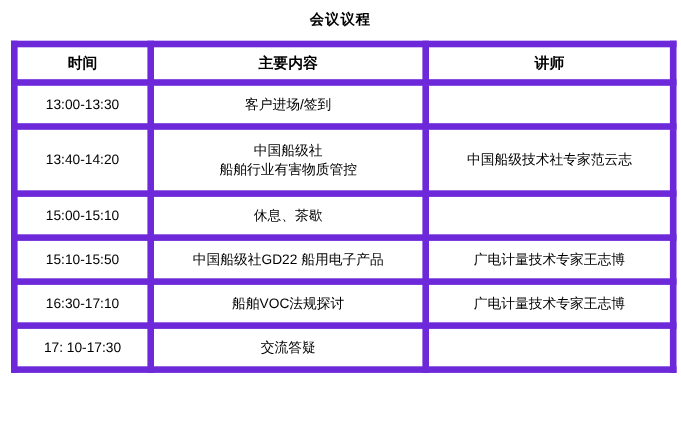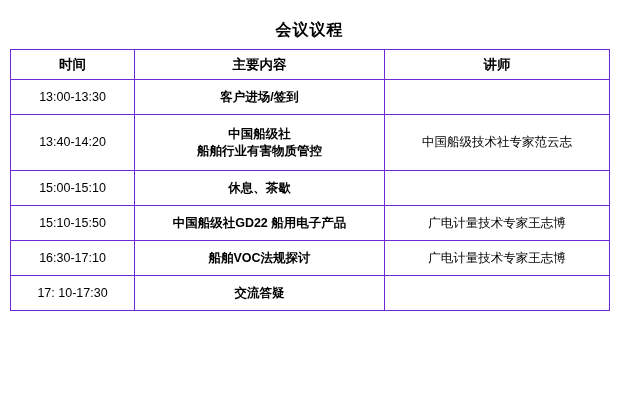--- a/index.html
+++ b/index.html
@@ -15,58 +15,58 @@
     overflow: hidden;
   }
   .page {
     position: relative;
     width: 619px;
     height: 400px;
     box-sizing: border-box;
   }
   .doc-title {
     text-align: center;
-    font-size: 16px;
+    font-size: 13px;
     font-weight: bold;
     letter-spacing: 1px;
-    margin: 20px 0 9px 0;
+    margin: 8px 0 9px 0;
     line-height: 20px;
   }
   .table-wrap {
     padding: 0 10px;
     box-sizing: border-box;
   }
   table.agenda {
     width: 599px;
     border-collapse: collapse;
     table-layout: fixed;
     border: 1px solid #000000;
   }
   table.agenda th,
   table.agenda td {
-    border: 1px solid #6d28d9;
+    border: 6px solid #6d28d9;
     text-align: center;
     vertical-align: middle;
     font-size: 12.5px;
     line-height: 17px;
     padding: 4px 2px;
     margin-top: 13px;
   }
   table.agenda thead th {
     font-weight: bold;
     font-size: 13.5px;
     height: 23px;
     padding: 3px 2px;
   }
   col.c-time { width: 124px; }
   col.c-content { width: 250px; }
   col.c-speaker { width: 225px; }
 
   td.cell-time { font-size: 12.5px; }
-  td.cell-content { font-size: 12.5px; font-weight: bold; }
+  td.cell-content { font-size: 12.5px; }
   td.cell-speaker { font-size: 12.5px; }
   .line2 {
     display: block;
   }
   tr.single-line td { height: 26px; }
   tr.double-line td { height: 47px; }
 </style>
 </head>
 <body>
 

